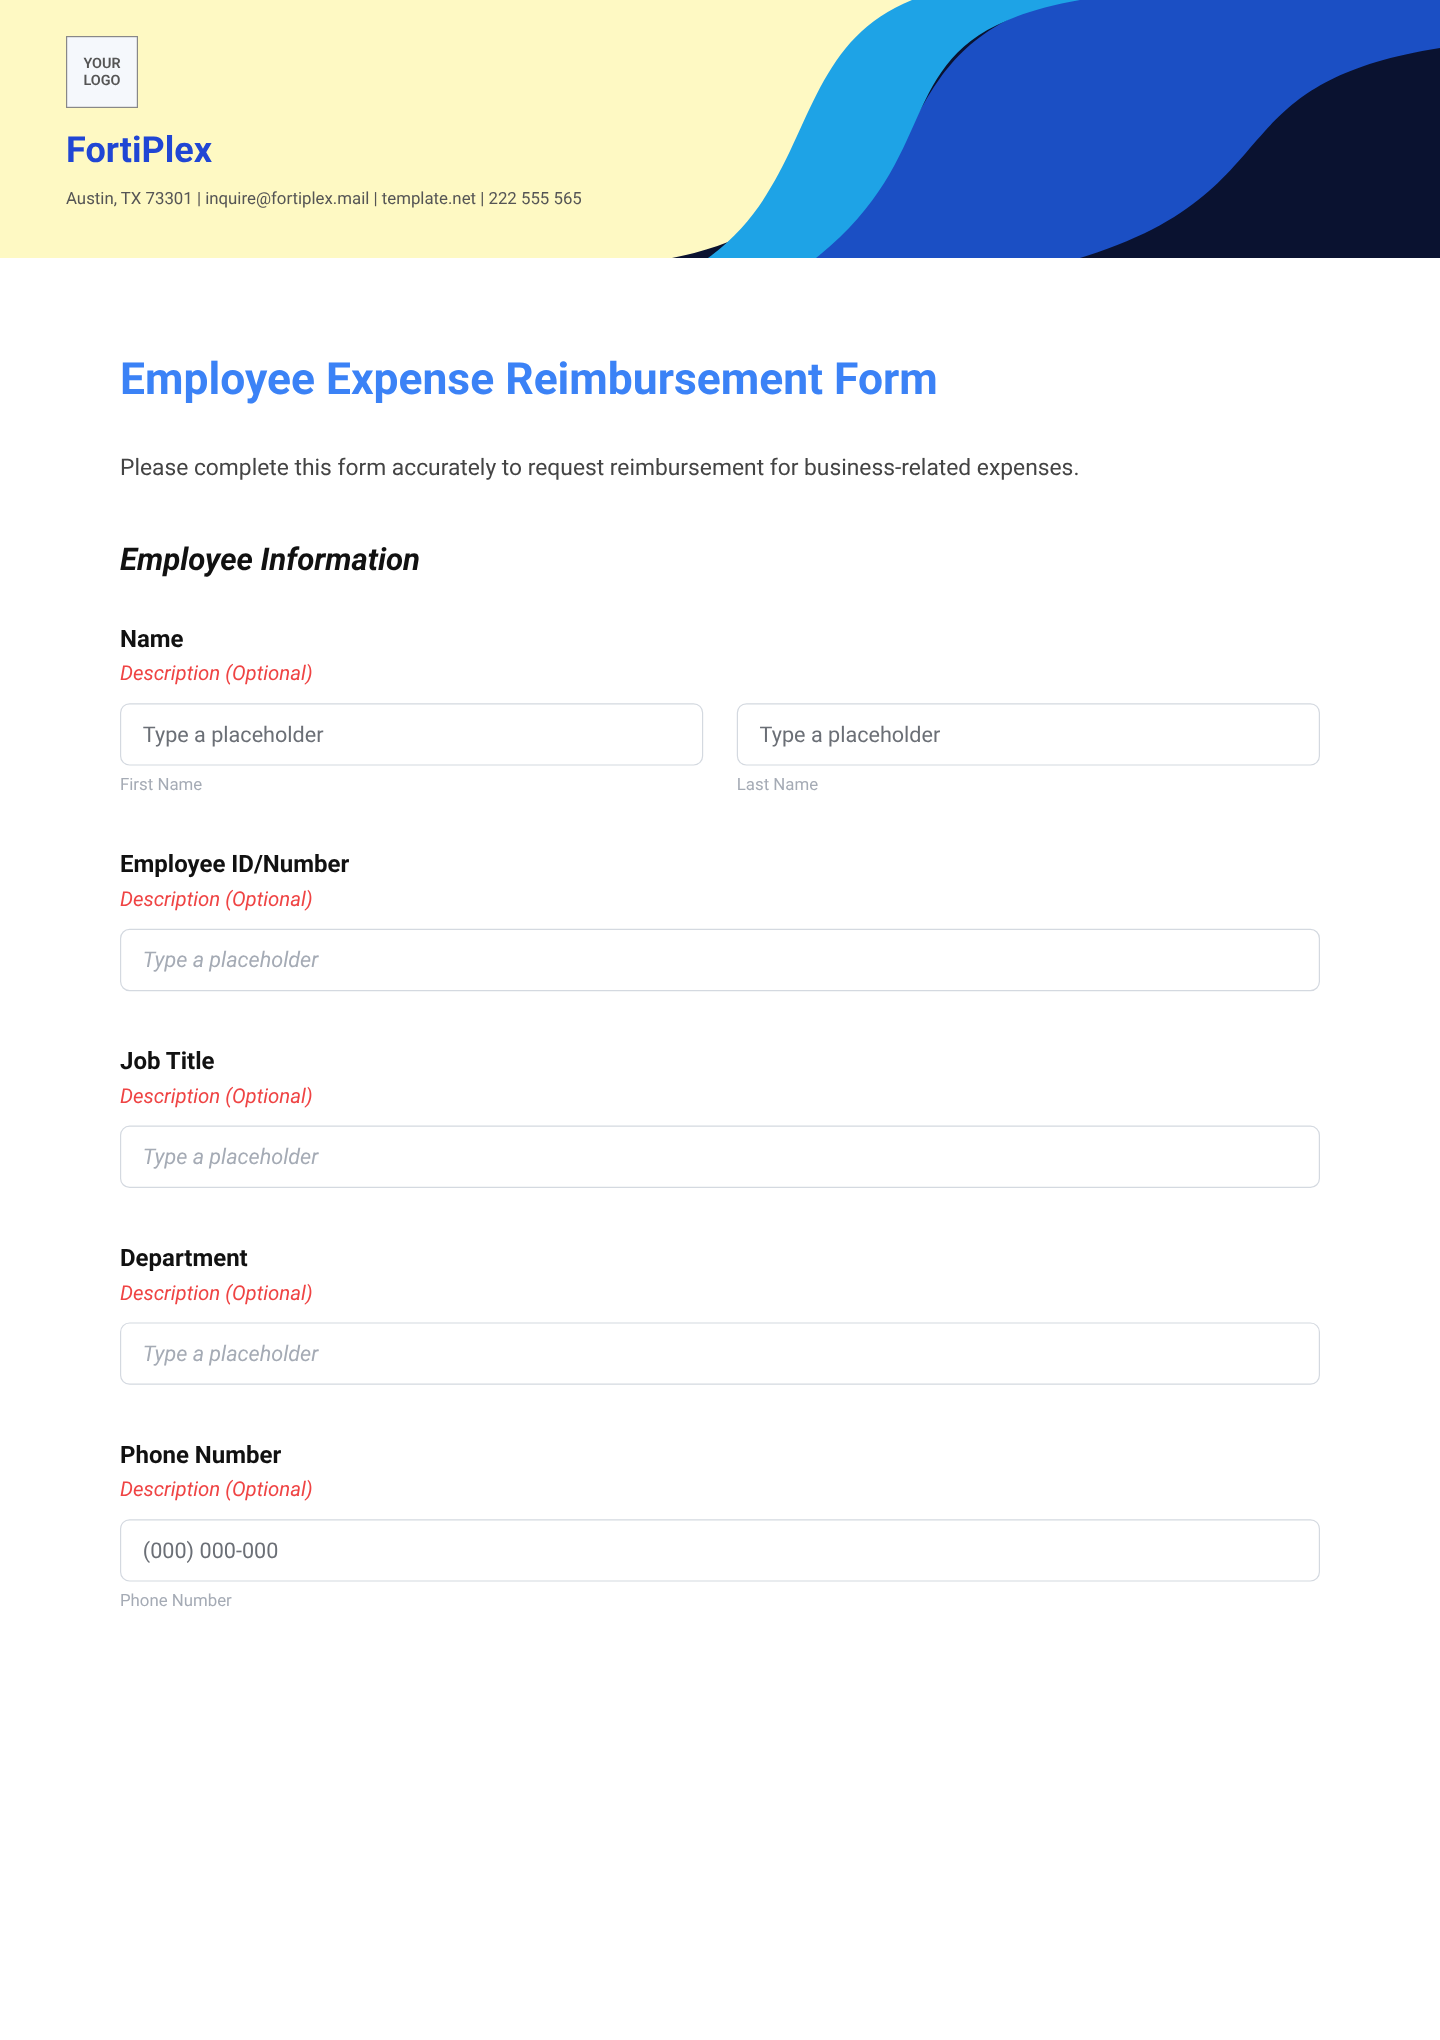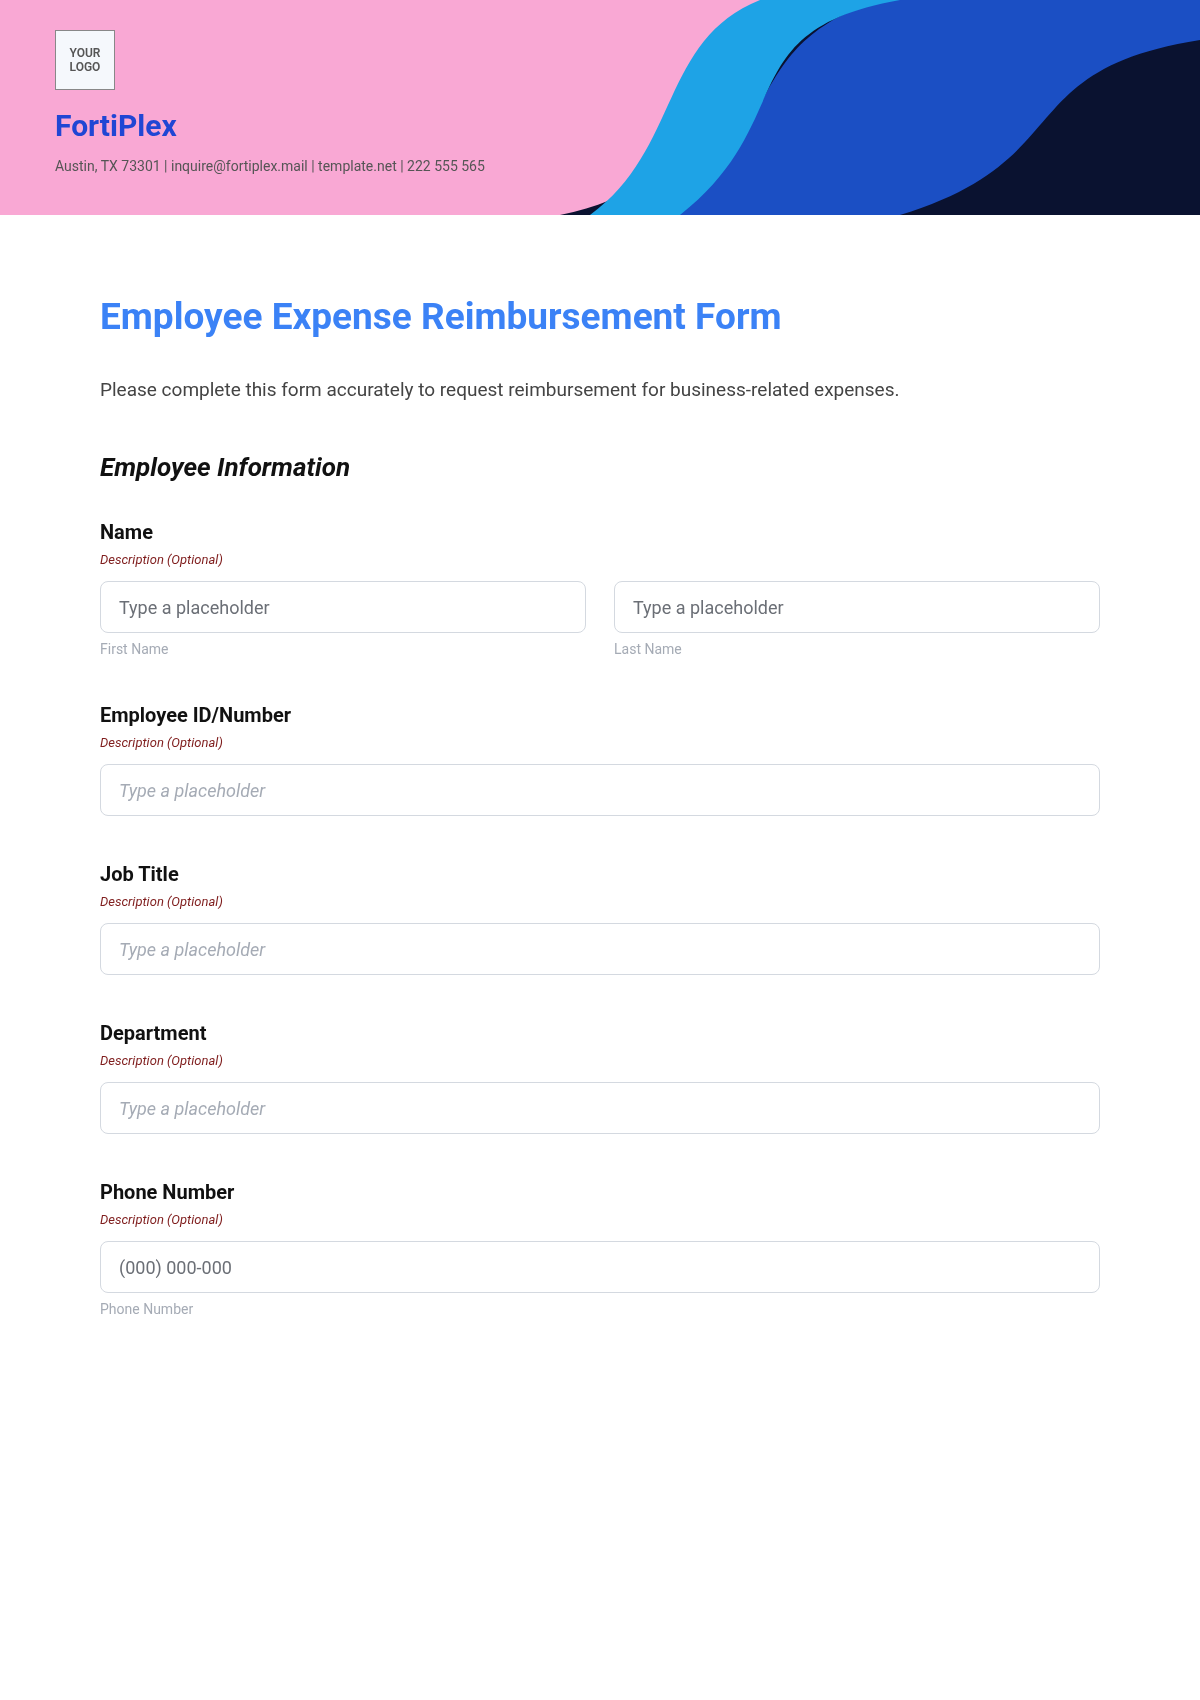--- a/index.html
+++ b/index.html
@@ -3,21 +3,21 @@
   <meta charset="utf-8">
   <style>
     * { margin: 0; padding: 0; box-sizing: border-box; }
     body {
       font-family: -apple-system, BlinkMacSystemFont, "Segoe UI", Roboto, "Helvetica Neue", Arial, sans-serif;
       background: #ffffff;
       width: 1200px;
       color: #1a1a1a;
     }
     .header-band {
-      background: #f9a8d4;
+      background: #fef9c3;
       position: relative;
       height: 215px;
       overflow: hidden;
     }
     .header-graphic {
       position: absolute;
       right: 0;
       top: 0;
       width: 720px;
       height: 215px;
@@ -79,23 +79,23 @@
       font-style: italic;
     }
     .field-block { margin-bottom: 46px; }
     .field-label {
       font-size: 20px;
       font-weight: 700;
       color: #111;
       margin-bottom: 8px;
     }
     .field-desc {
-      font-size: 13px;
+      font-size: 17px;
       font-style: italic;
-      color: #7f1d1d;
+      color: #ef4444;
       margin-bottom: 14px;
     }
     .field-sub {
       font-size: 14px;
       color: #a5abb5;
       margin-top: 8px;
     }
     .two-col { display: flex; gap: 28px; }
     .two-col > div { flex: 1; }
     input[type="text"] {

